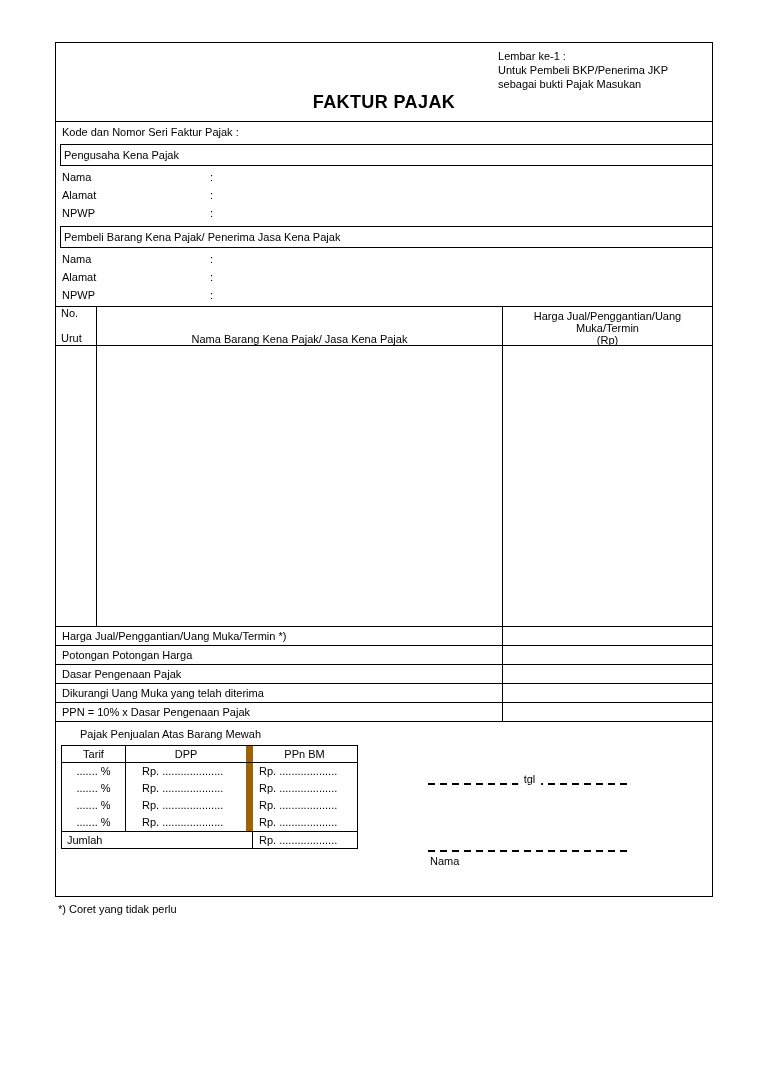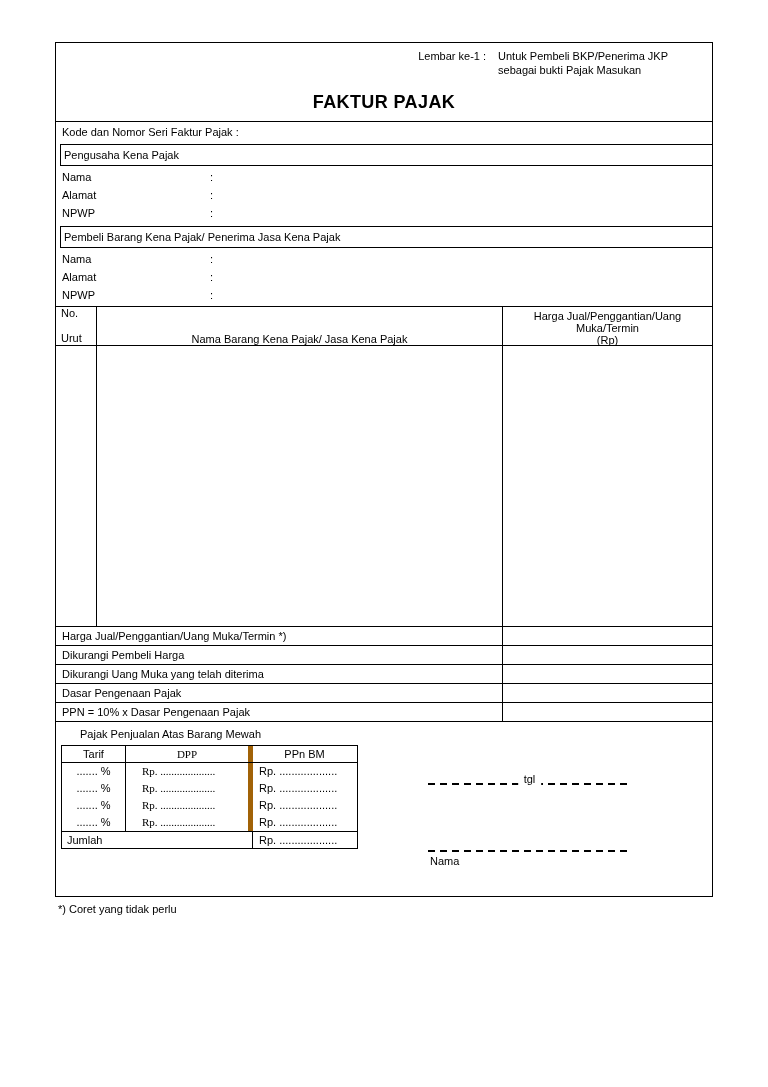--- a/index.html
+++ b/index.html
@@ -10,21 +10,21 @@
     font-size:11px; color:#000;
   }
   .form-box {
     position:absolute; left:55px; top:42px;
     width:658px; height:855px;
     border:1px solid #000;
     background:#fff;
   }
   
   .form-header { position:relative; height:78px; }
-  .lembar { position:absolute; top:6px; right:44px; display:flex; }
+  .lembar { position:absolute; top:6px; right:44px; display:flex;flex-direction:column; }
   .lembar-label { margin-right:12px; line-height:14px; }
   .lembar-lines { display:flex; flex-direction:column; line-height:14px; }
   .title {
     position:absolute; bottom:8px; left:0; width:100%;
     text-align:center; font-weight:bold; font-size:18px; letter-spacing:.4px;
   }
   
   .row-kode { height:21px; border-top:1px solid #000; line-height:20px; padding-left:6px; }
   .section-box {
     height:22px; margin-left:4px; margin-top:2px;
@@ -58,21 +58,21 @@
   .s-label { flex:1; padding-left:6px; border-right:1px solid #000; }
   .s-value { width:209px; }
   
   .bottom-area { position:relative; height:174px; }
   .ppnbm-title { position:absolute; left:24px; top:6px; }
   .ppnbm-table { position:absolute; left:5px; top:23px; width:297px; border:1px solid #000; background:#fff; }
   .pt-row { display:flex; height:17px; line-height:16px; }
   .pt-header { border-bottom:1px solid #000; text-align:center; }
   .pt-header > div { text-align:center; }
   .pt-c1 { width:64px; border-right:1px solid #000; text-align:center; }
-  .pt-c2 { width:127px; border-right:5px solid #a16207; padding-left:16px;font-family:Liberation Serif, serif; }
+  .pt-c2 { width:127px; border-right:7px solid #a16207; padding-left:16px; }
   .pt-c3 { width:103px; padding-left:6px; }
   .pt-header .pt-c2 { padding-left:0; }
   .pt-header .pt-c3 { padding-left:0; text-align:center; }
   .pt-jumlah { border-top:1px solid #000; }
   .pt-cj { width:191px; border-right:1px solid #000; padding-left:5px; }
   
   .dashline {
     position:absolute; height:2px;
     background:repeating-linear-gradient(90deg,#000 0 7px,transparent 7px 12px);
   }
@@ -168,29 +168,29 @@
     <div class="body-no"></div>
     <div class="body-nama"></div>
     <div class="body-harga"></div>
   </div>
 
   <div class="summary-row">
     <div class="s-label">Harga Jual/Penggantian/Uang Muka/Termin *)</div>
     <div class="s-value"></div>
   </div>
   <div class="summary-row">
-    <div class="s-label">Dikurangi Pembeli Harga</div>
+    <div class="s-label">Potongan Potongan Harga</div>
+    <div class="s-value"></div>
+  </div>
+  <div class="summary-row">
+    <div class="s-label">Dasar Pengenaan Pajak</div>
     <div class="s-value"></div>
   </div>
   <div class="summary-row">
     <div class="s-label">Dikurangi Uang Muka yang telah diterima</div>
-    <div class="s-value"></div>
-  </div>
-  <div class="summary-row">
-    <div class="s-label">Dasar Pengenaan Pajak</div>
     <div class="s-value"></div>
   </div>
   <div class="summary-row last">
     <div class="s-label">PPN = 10% x Dasar Pengenaan Pajak</div>
     <div class="s-value"></div>
   </div>
 
   <div class="bottom-area">
     <div class="ppnbm-title">Pajak Penjualan Atas Barang Mewah</div>
 

